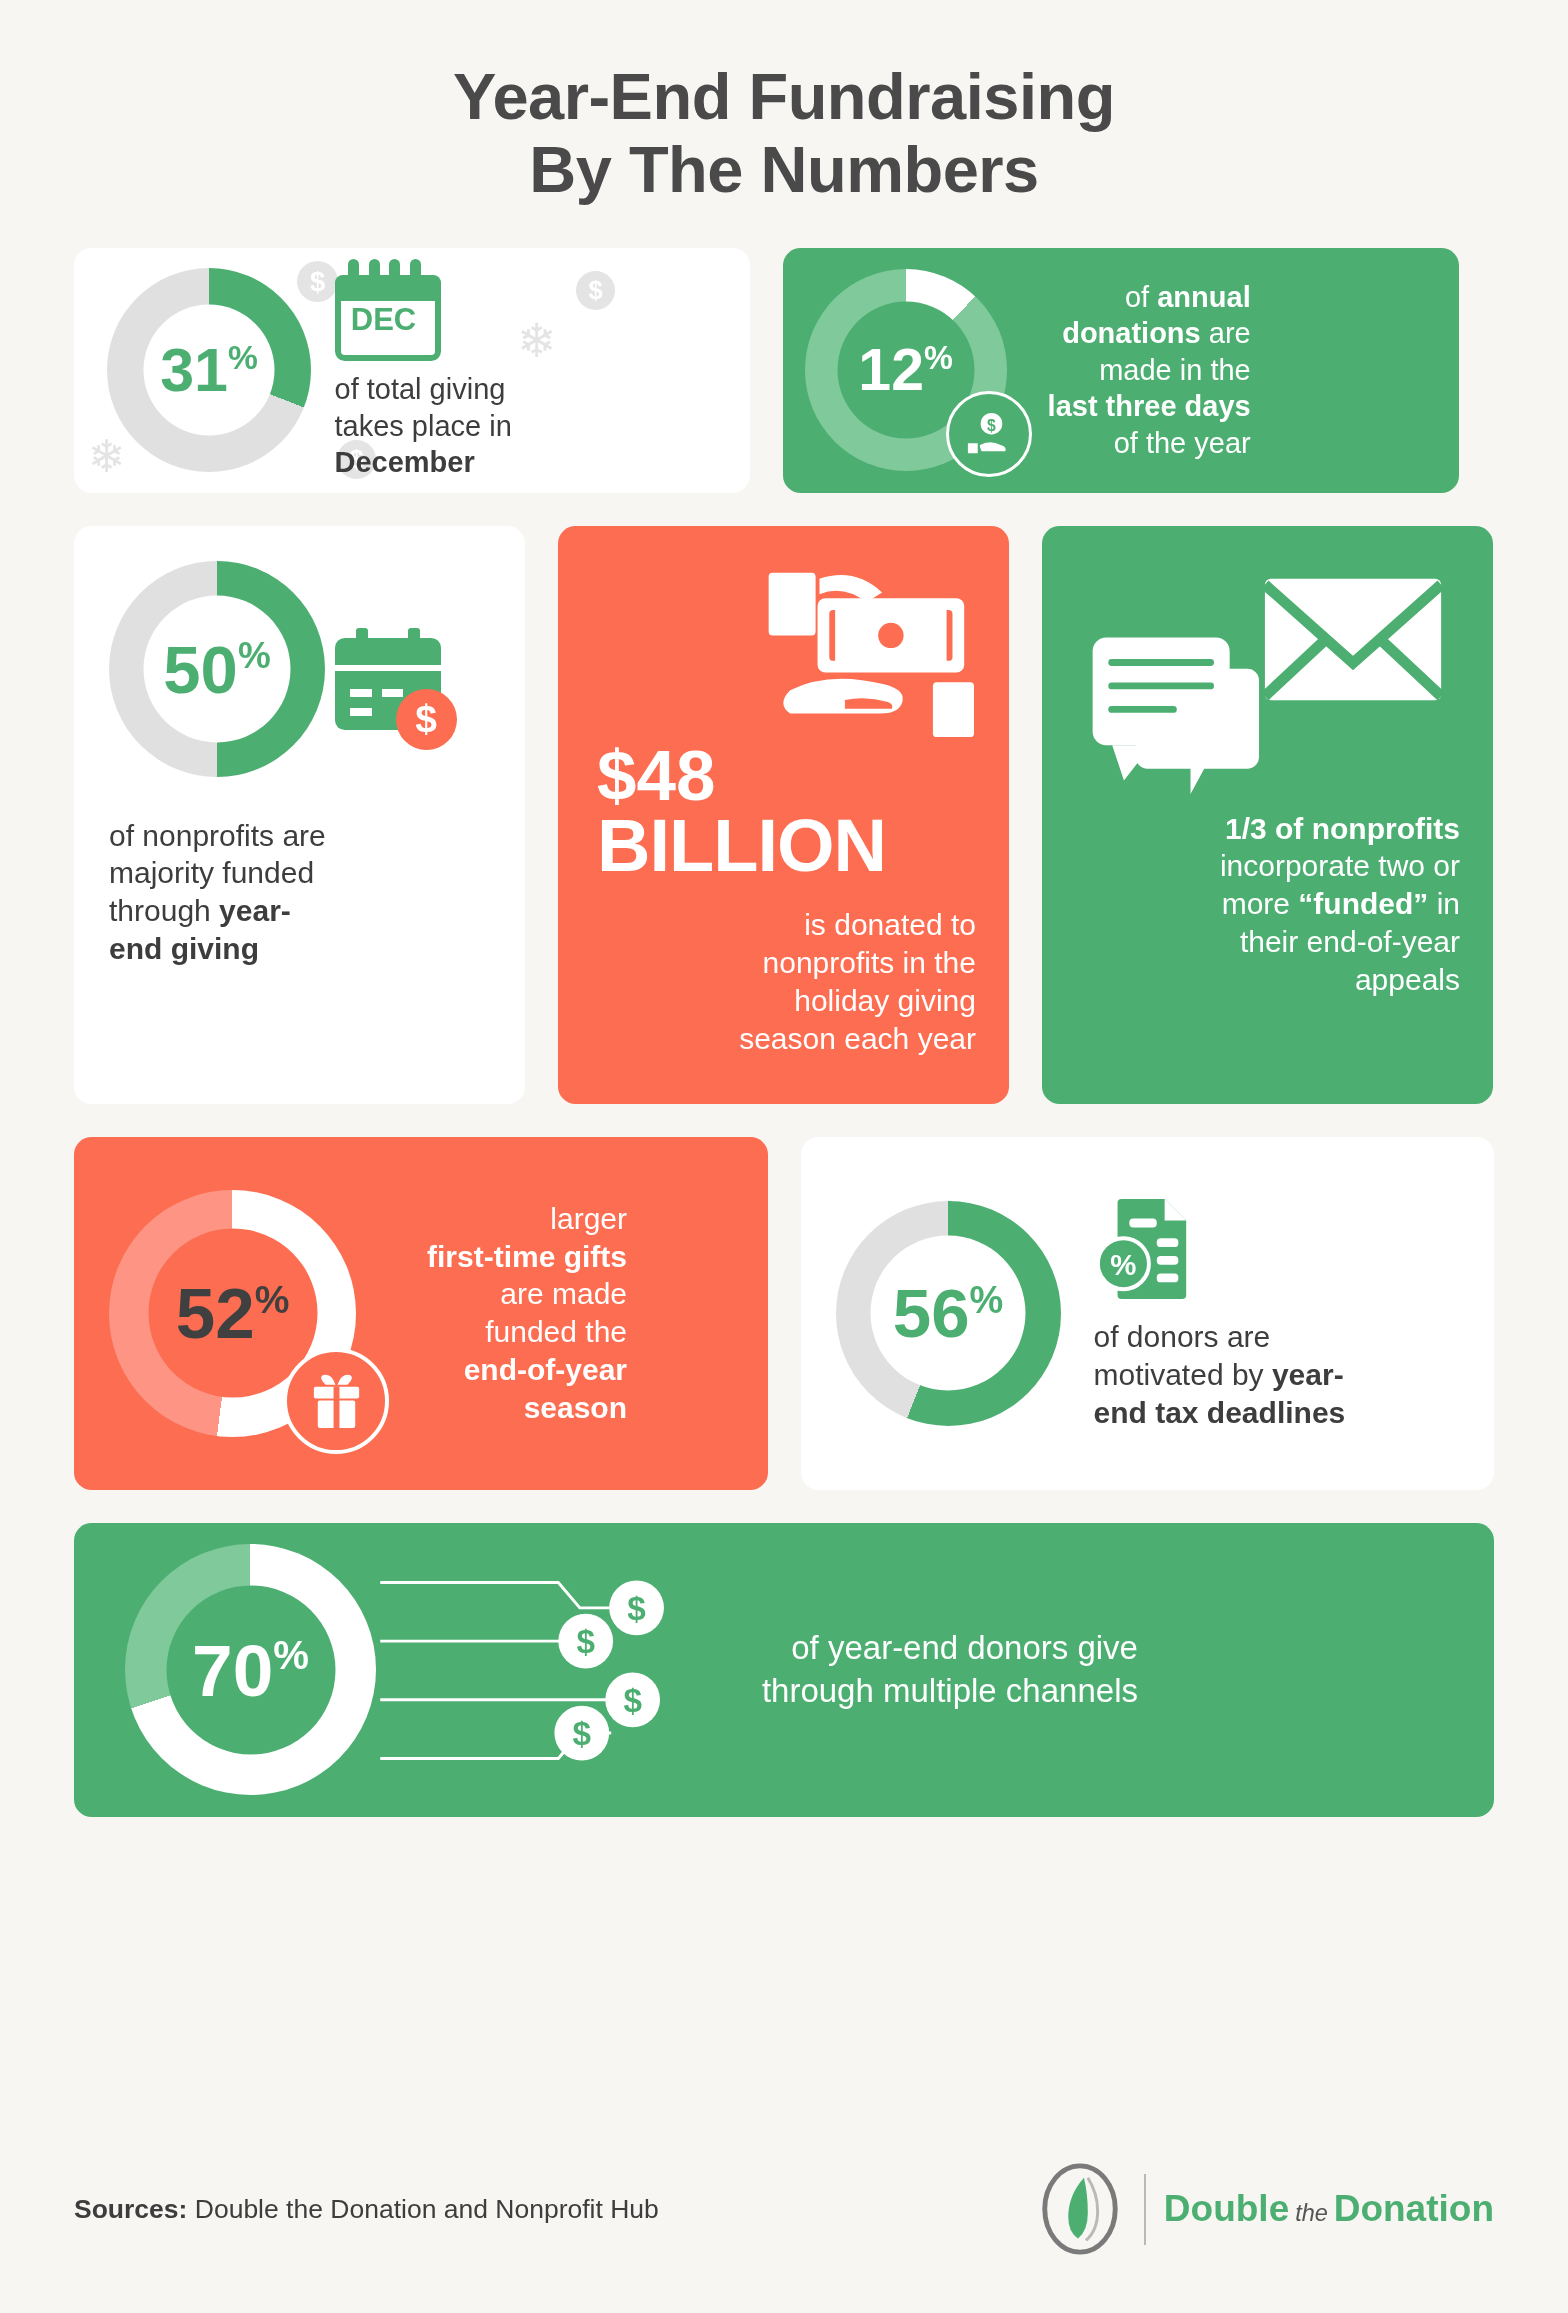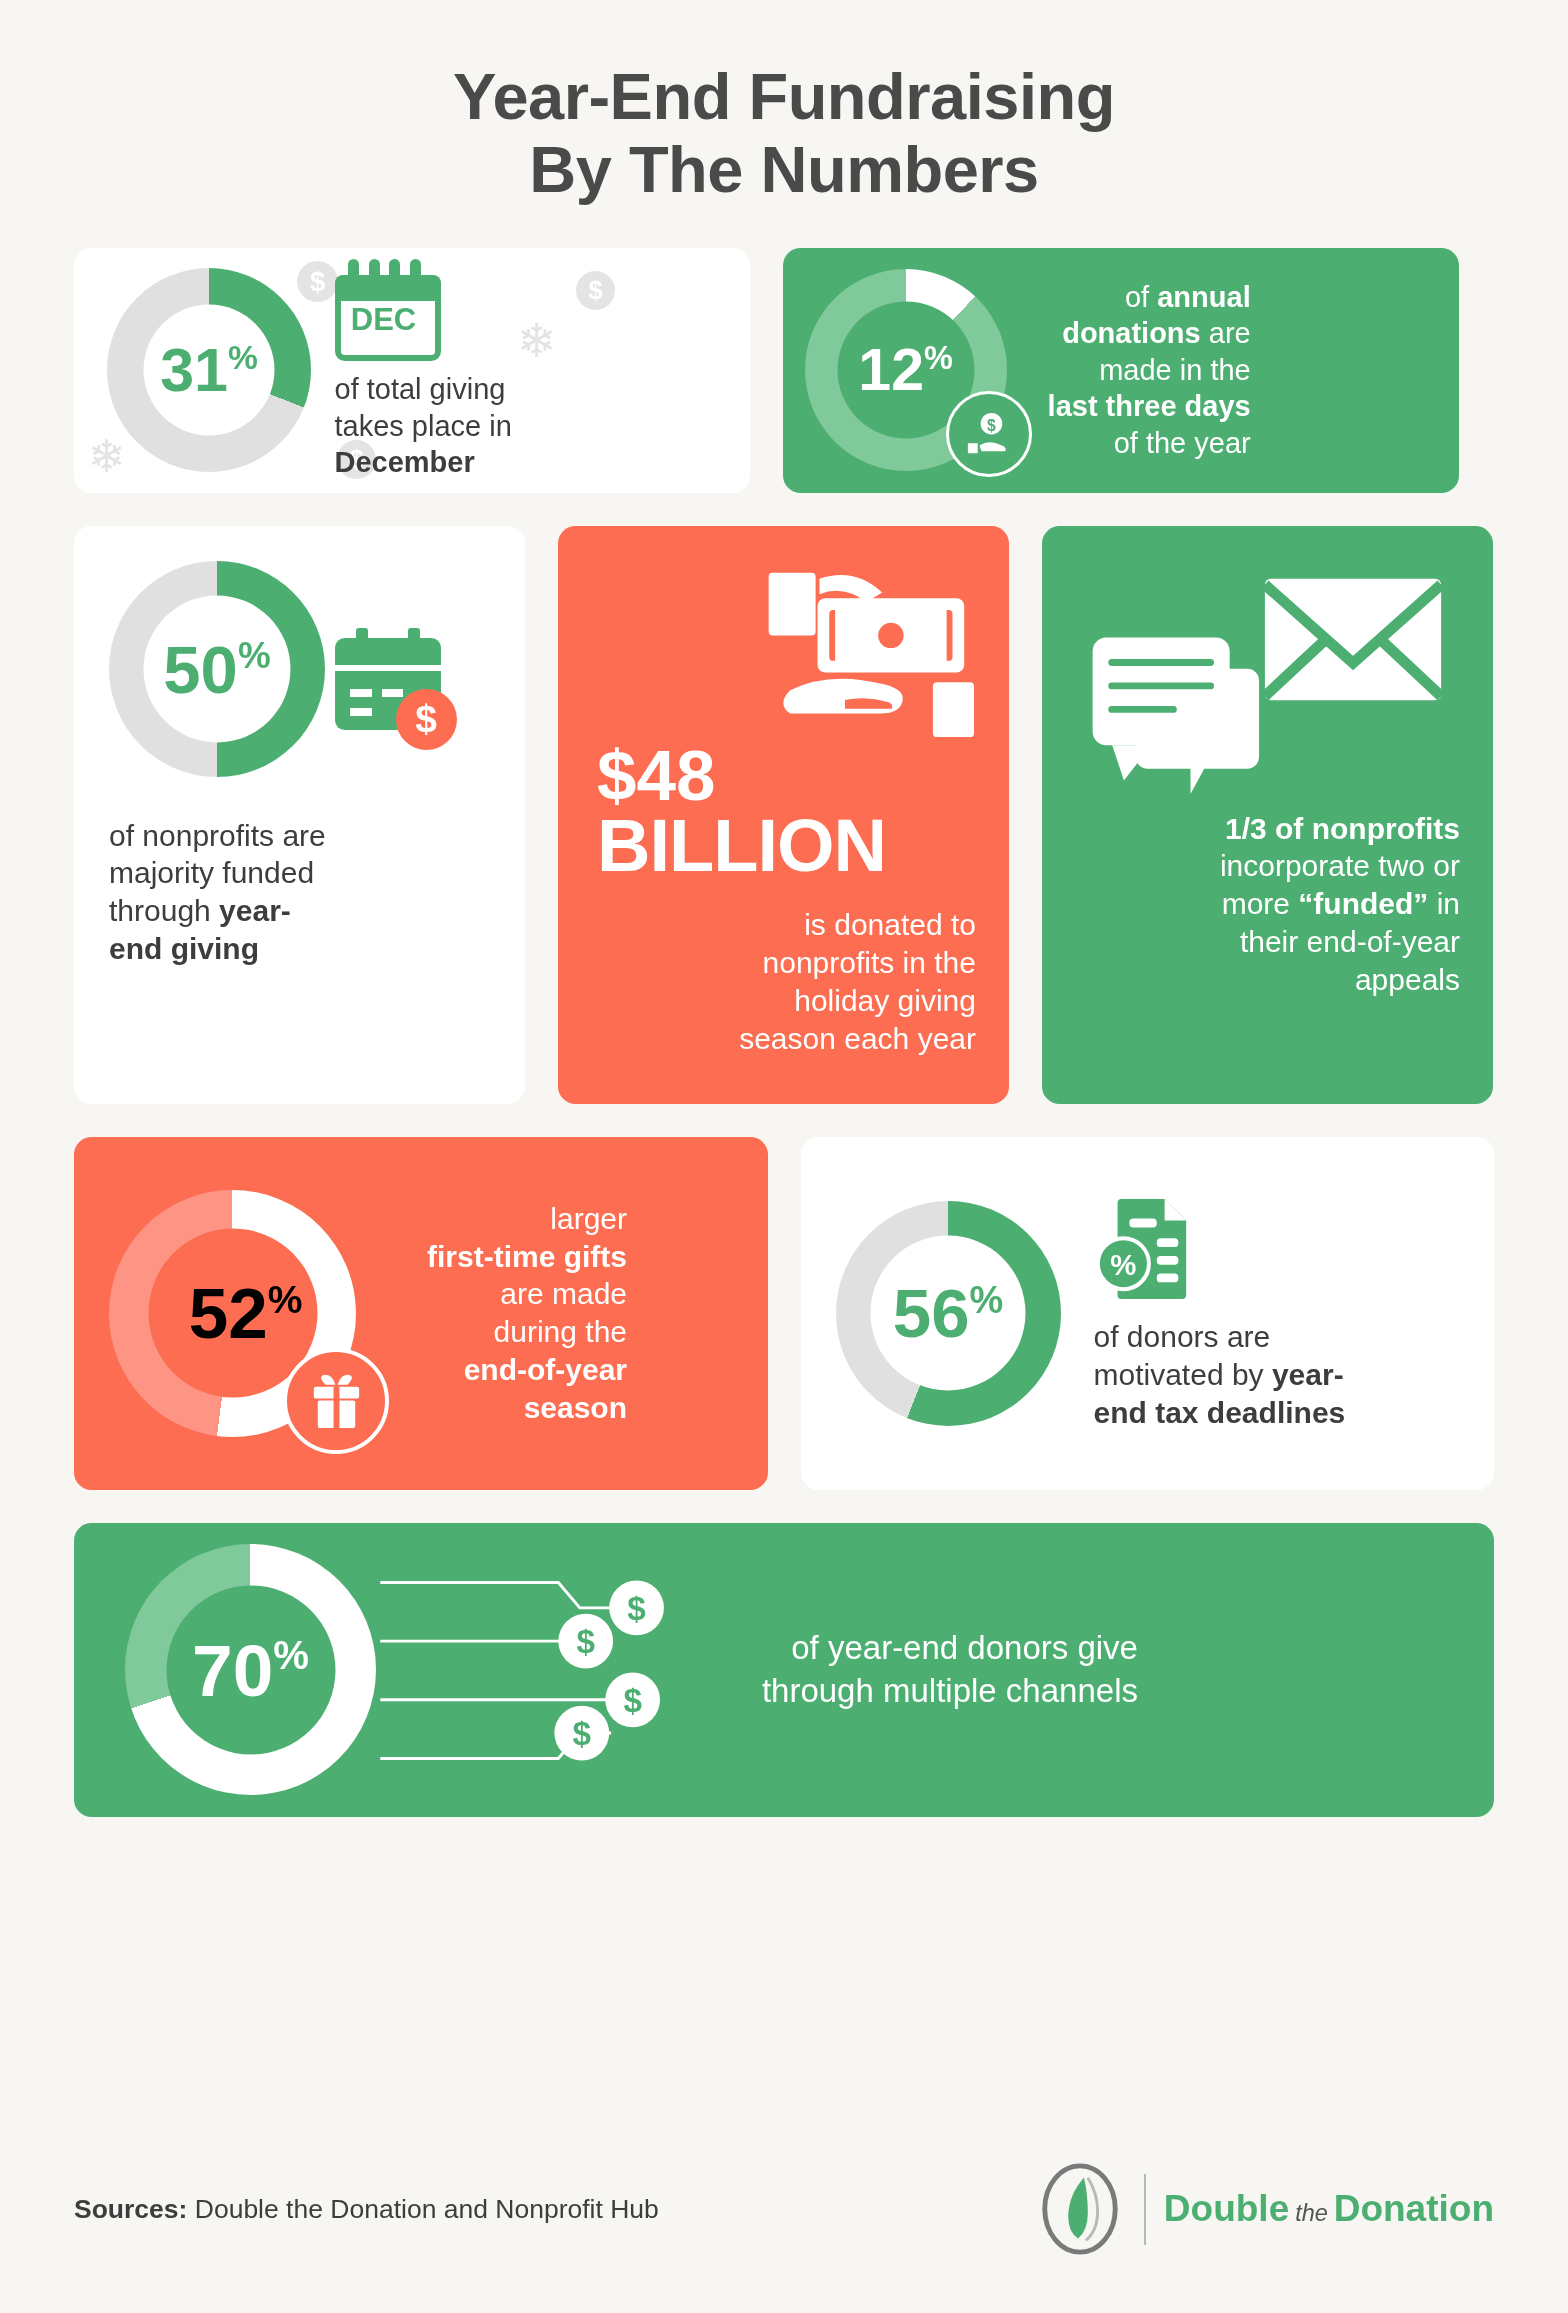--- a/index.html
+++ b/index.html
@@ -134,21 +134,21 @@
   #card-13 { width: 451px; height: 578px; padding: 39px 33px 0 39px; }
   #card-13 .icons { height: 245px; position: relative; }
   #card-13 .txt { font-size: 30px; }
 
   
   #card-52 { width: 706px; height: 353px; display: flex; align-items: center; padding: 0 0 0 35px; }
   #card-52 .donut { width: 247px; height: 247px; }
   #card-52 .ring { width: 247px; height: 247px;
      background: conic-gradient(#ffffff 0 52%, #fd9484 52% 100%); }
   #card-52 .hole { width: 169px; height: 169px; background: #fc6d51; }
-  #card-52 .val { color: #000000; font-size: 71px; margin-left: 13px; }
+  #card-52 .val { color: #404040; font-size: 71px; }
   .gift-badge {
     position: absolute; right: -33px; bottom: -17.6px; width: 106px; height: 106px;
     border: 4.9px solid #fff; border-radius: 50%; background: #fc6d51;
     display: flex; align-items: center; justify-content: center; z-index: 5;
   }
   #card-52 .side { margin-left: 71px; }
   #card-52 .txt { font-size: 30px; }
 
   
   #card-56 { width: 706px; height: 353px; display: flex; align-items: center; padding: 0 0 0 35px; }
@@ -374,21 +374,21 @@
               <rect x="14" y="32" width="38" height="28" rx="2" fill="#ffffff"></rect>
               <rect x="30" y="18" width="6" height="42" fill="#fc6d51"></rect>
             </svg>
           </div>
         </div>
         <div class="side">
           <div class="txt light">
             <div>larger</div>
             <div><b>first-time gifts</b></div>
             <div>are made</div>
-            <div>during the</div>
+            <div>funded the</div>
             <div><b>end-of-year</b></div>
             <div><b>season</b></div>
           </div>
         </div>
       </div>
 
       <div class="card white" id="card-56">
         <div class="donut">
           <div class="ring"></div>
           <div class="hole"></div>

